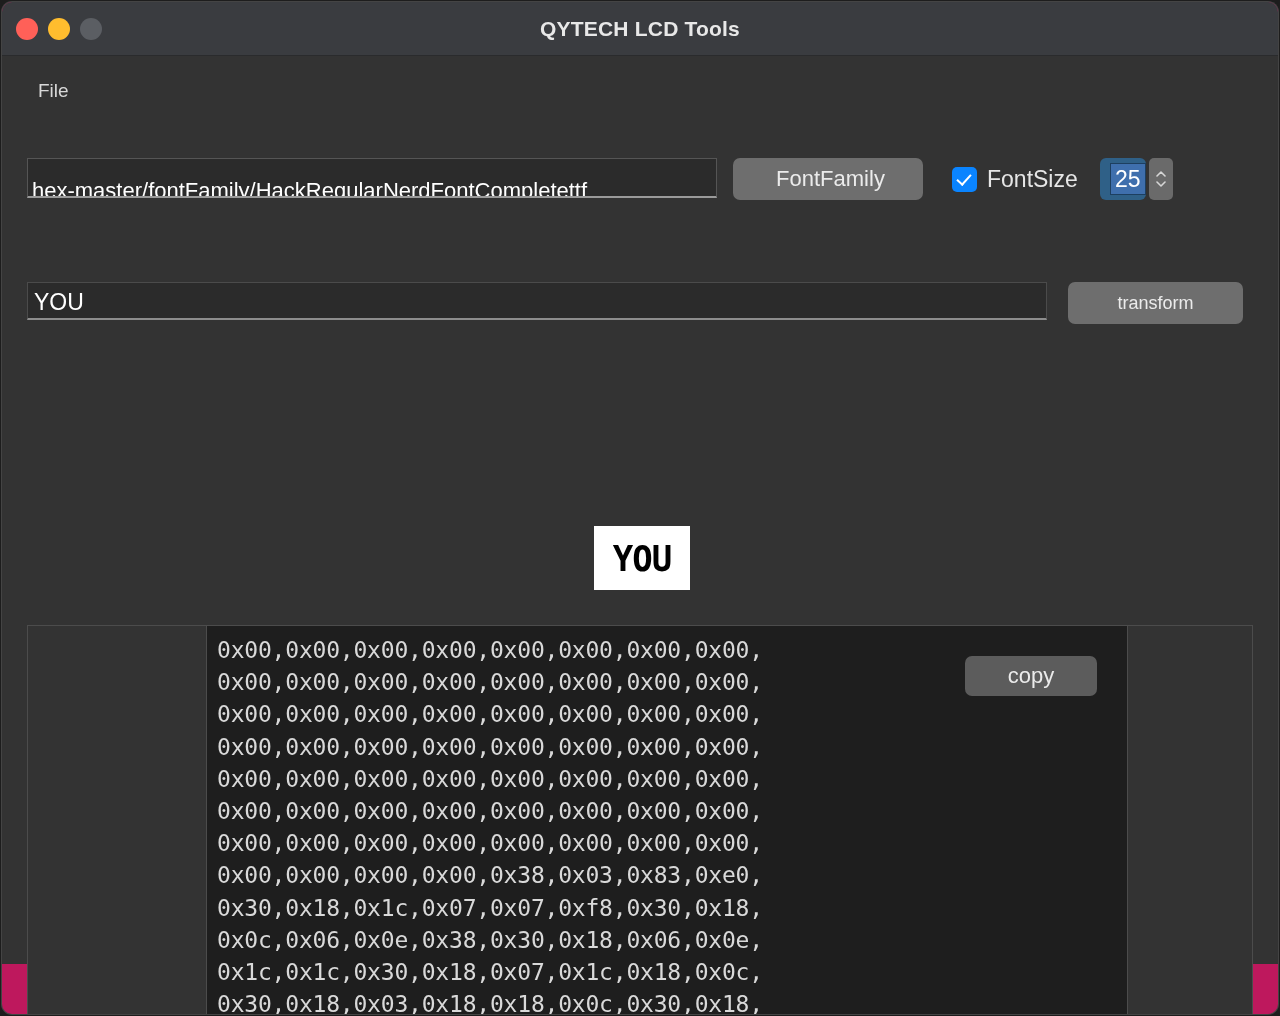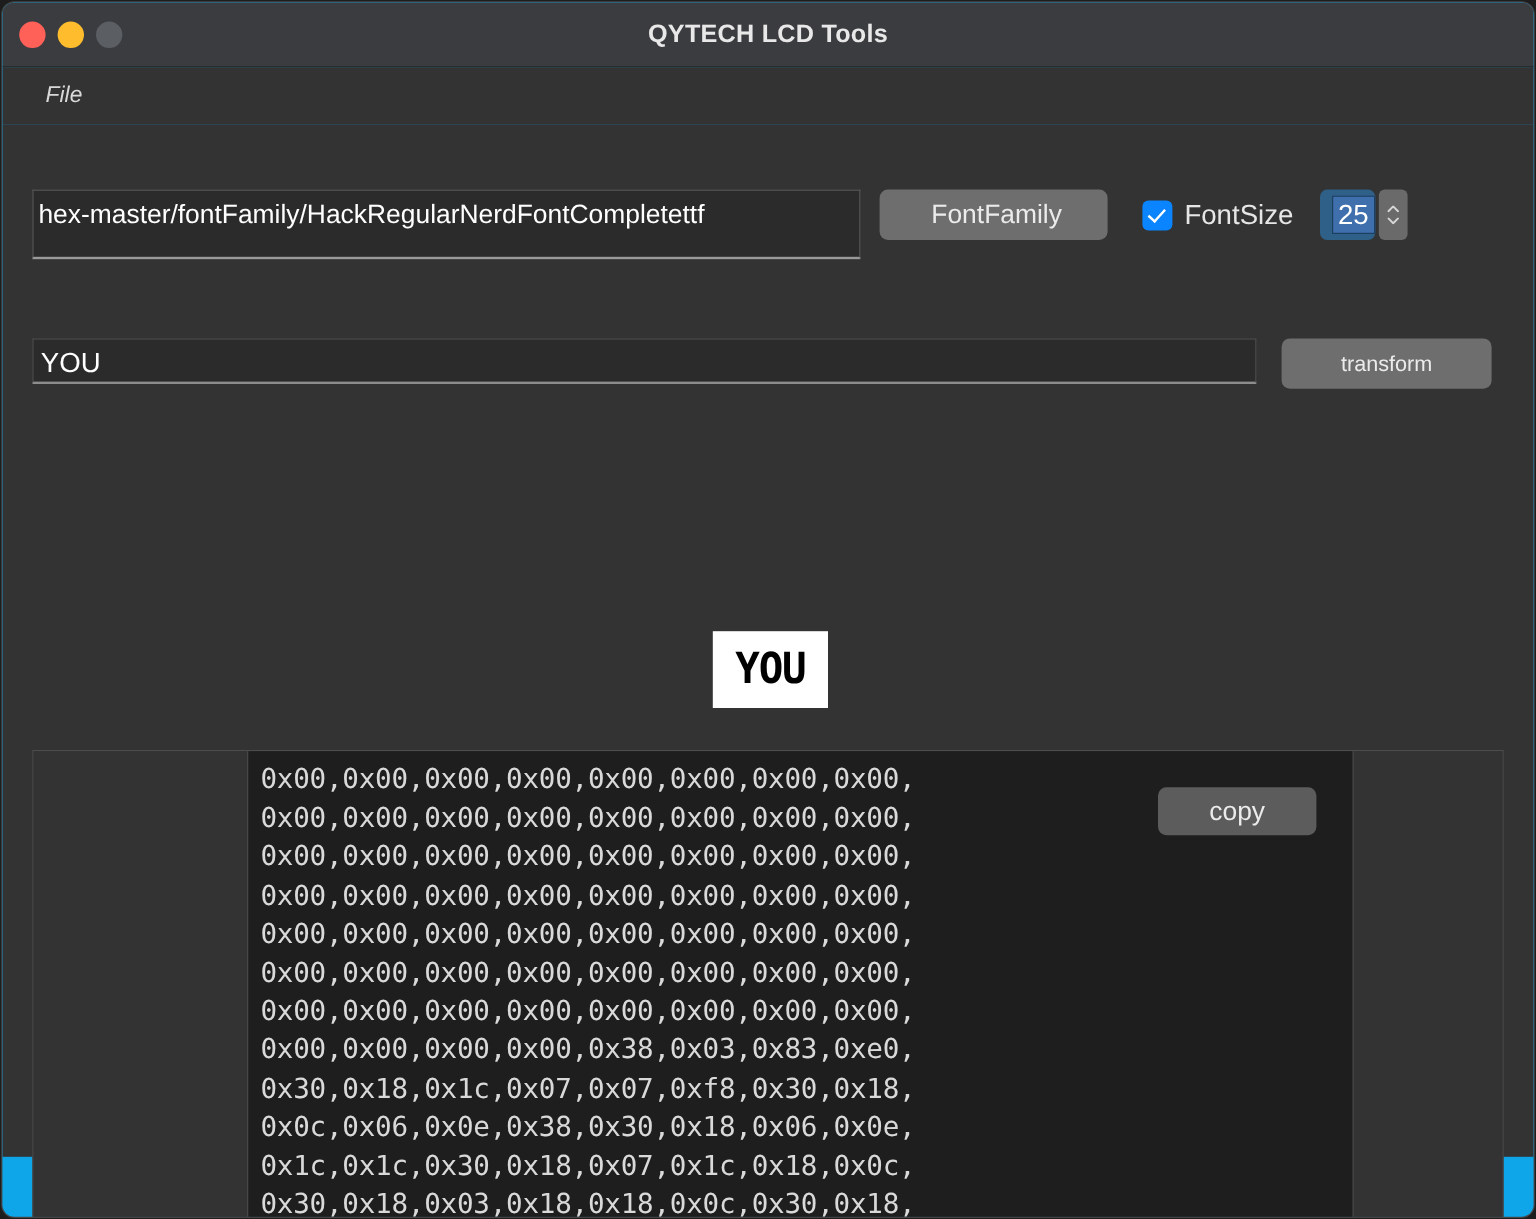--- a/index.html
+++ b/index.html
@@ -11,21 +11,21 @@
     overflow: hidden;
     font-family: "Liberation Sans", sans-serif;
   }
 
   #window {
     position: absolute;
     left: 2px;
     top: 2px;
     width: 1276px;
     height: 1012px;
-    background: #0ea5e9;
+    background: #be185d;
     border-radius: 10px;
     overflow: hidden;
     box-shadow: 0 0 0 1px #444;
   }
 
   
   #titlebar {
     position: relative;
     height: 53px;
     background: #3a3c40;
@@ -58,24 +58,23 @@
     color: #e8e8e8;
     font-size: 21px;
     font-weight: bold;
     letter-spacing: 0.2px;
   }
 
   
   #menubar {
     height: 48px;
     display: flex;
-    align-items: center;
+    align-items: flex-end;
     padding-left: 30px;
     background: #333333;
-    font-style: italic;
   }
   .menu-item {
     color: #d8d8d8;
     font-size: 19px;
     padding: 2px 6px;
     cursor: default;
   }
 
   
   #body {
@@ -90,28 +89,28 @@
     left: 0;
     top: 54px;
     width: 100%;
     height: 46px;
   }
   #font-path-field {
     position: absolute;
     left: 25px;
     top: 0;
     width: 690px;
-    height: 58px;
+    height: 40px;
     background: #2b2b2b;
     border: 1px solid #555;
     border-bottom: 2px solid #9a9a9a;
     color: #ffffff;
     font-size: 22px;
     line-height: 40px;
-    padding: 0 4px;
+    padding: 12px 4px;
     box-sizing: border-box;
     white-space: nowrap;
     overflow: hidden;
     text-overflow: clip;
     direction: rtl;
     text-align: left;
   }
   #font-path-field > span { direction: ltr; unicode-bidi: embed; }
 
   #fontfamily-button {

